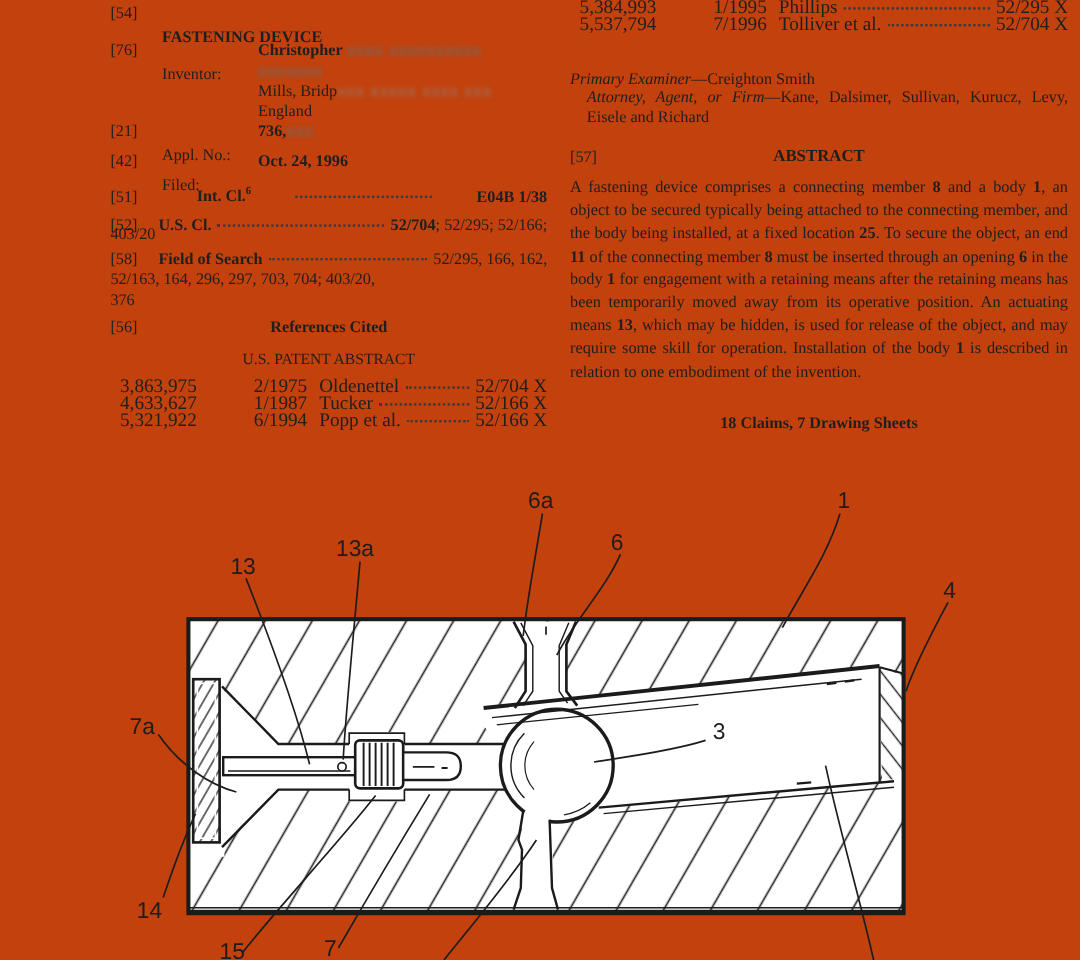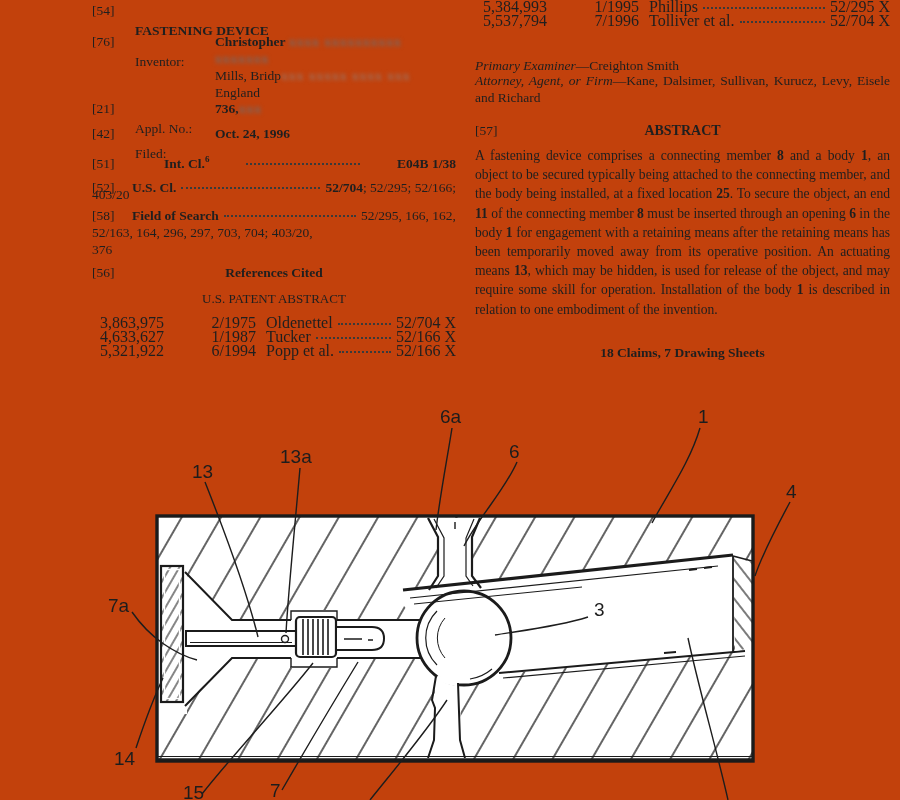--- a/index.html
+++ b/index.html
@@ -21,21 +21,21 @@
   .dots{flex:1 1 auto;border-bottom:2px dotted #3a3a3a;margin:0 5px;height:1px;transform:translateY(-3px);min-width:12px;}
   .rightline{}
   .center{text-align:center;}
   .cite-row{display:flex;align-items:baseline;font-size:16px;line-height:14px;margin-bottom:0;}
   .c-num{width:72px;text-align:right;}
   .c-date{width:52px;text-align:right;padding-left:40px;}
   .c-name{margin-left:10px;white-space:nowrap;}
   .c-cls{white-space:nowrap;}
   .ital{font-style:italic;}
   #abstract-body{text-align:justify;font-size:13.6px;line-height:19.2px;}
-  #attorney{text-align:justify;font-size:13.5px;line-height:16.5px;}
+  #attorney{text-align:justify;font-size:13.5px;line-height:16.5px;margin-left:14px;}
   sup{font-size:9px;}
   #figwrap{position:absolute;left:0;top:390px;width:900px;height:410px;}
   svg text{font-family:"Liberation Sans","DejaVu Sans",sans-serif;font-size:19px;fill:#1d1d1d;}
 </style>
 </head>
 <body>
 
 <div id="page">
 
   <div id="leftcol" class="col">

